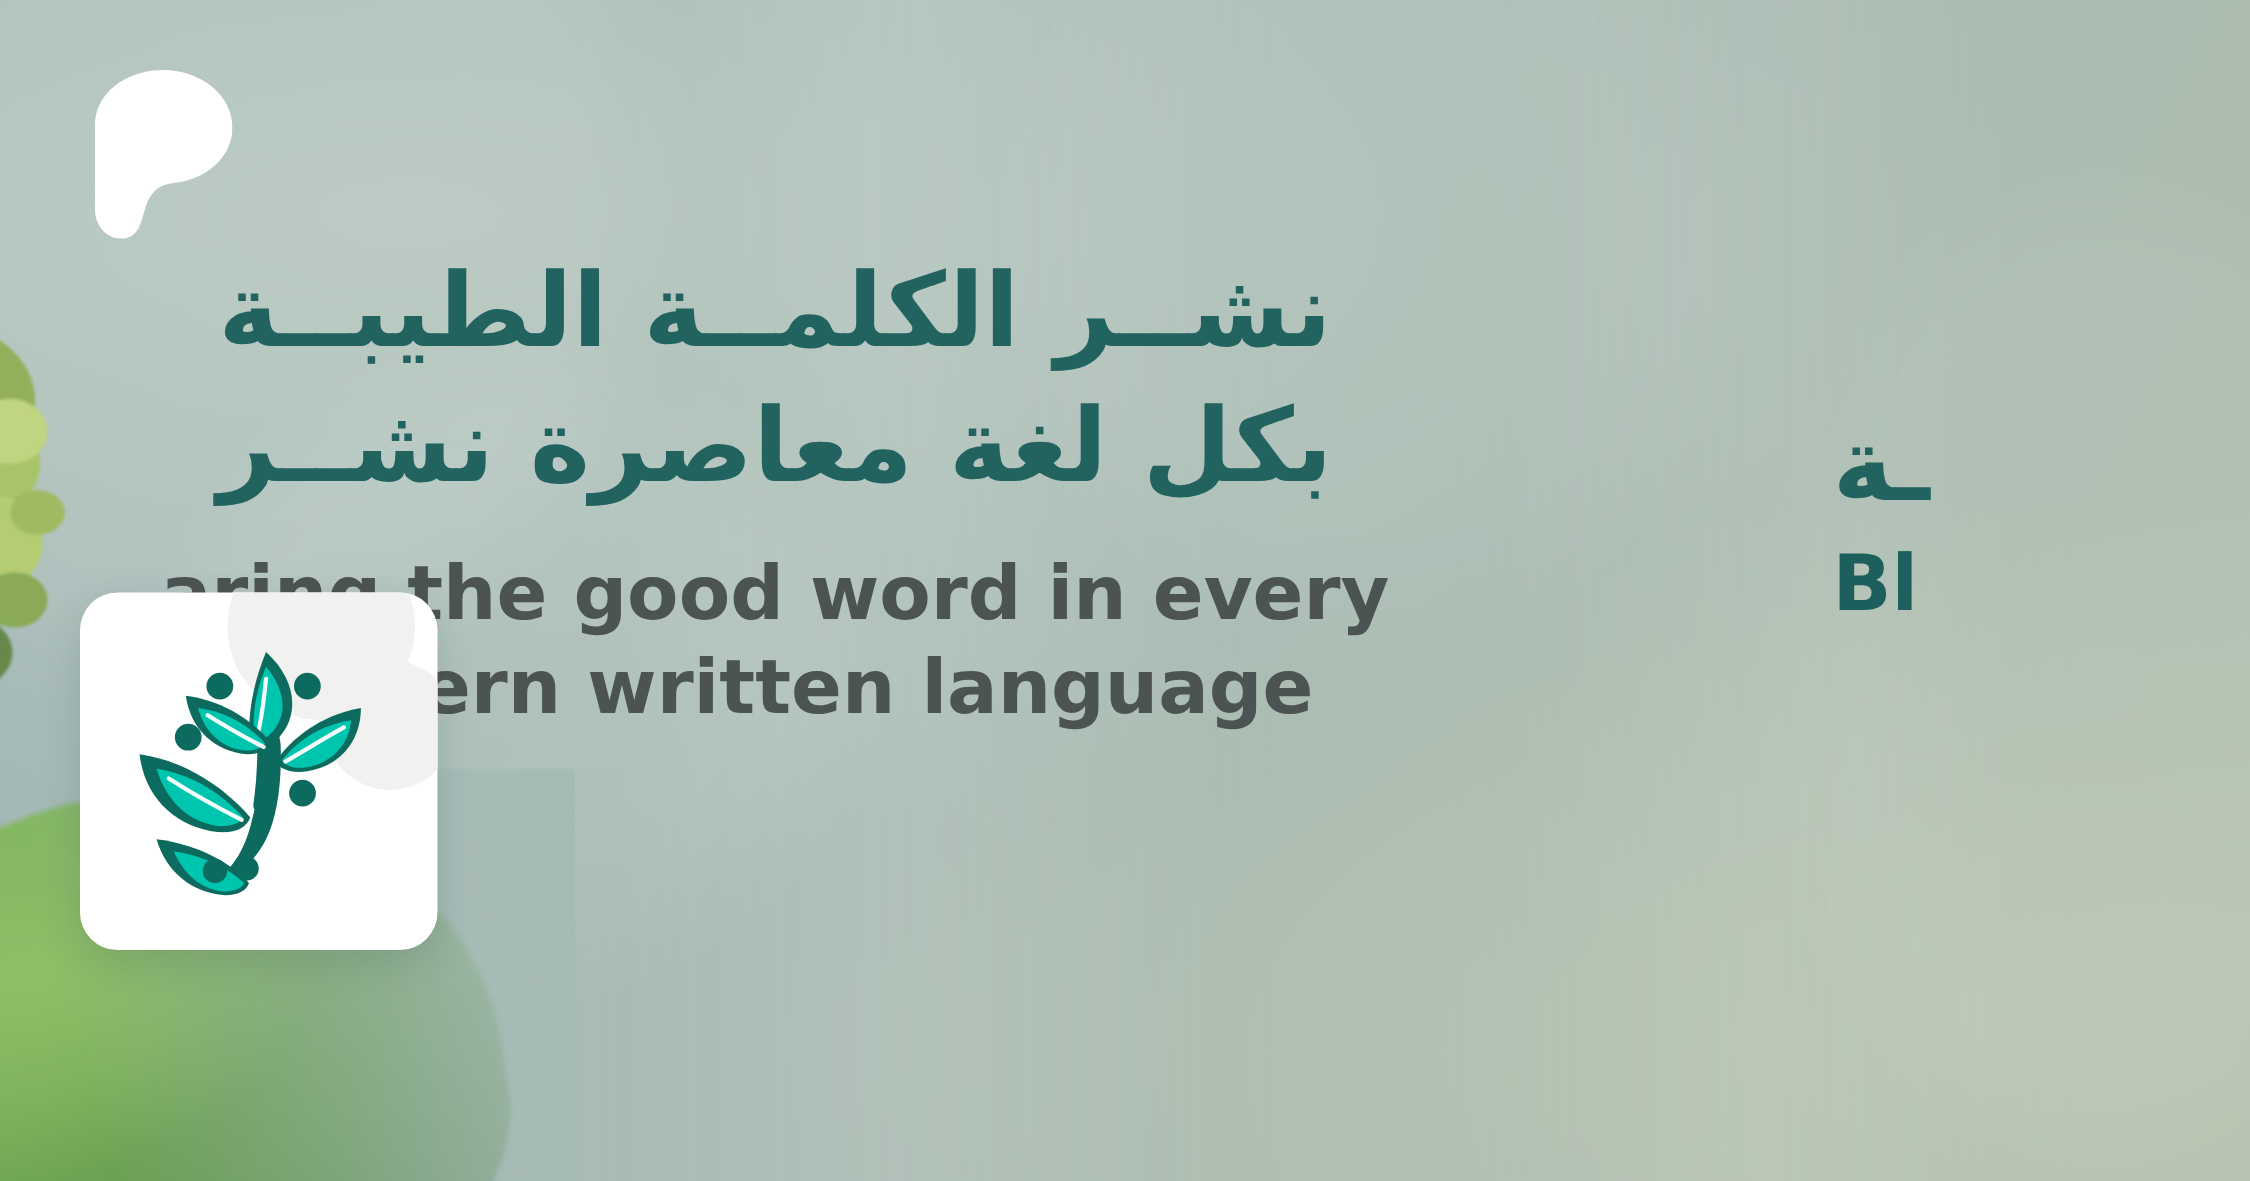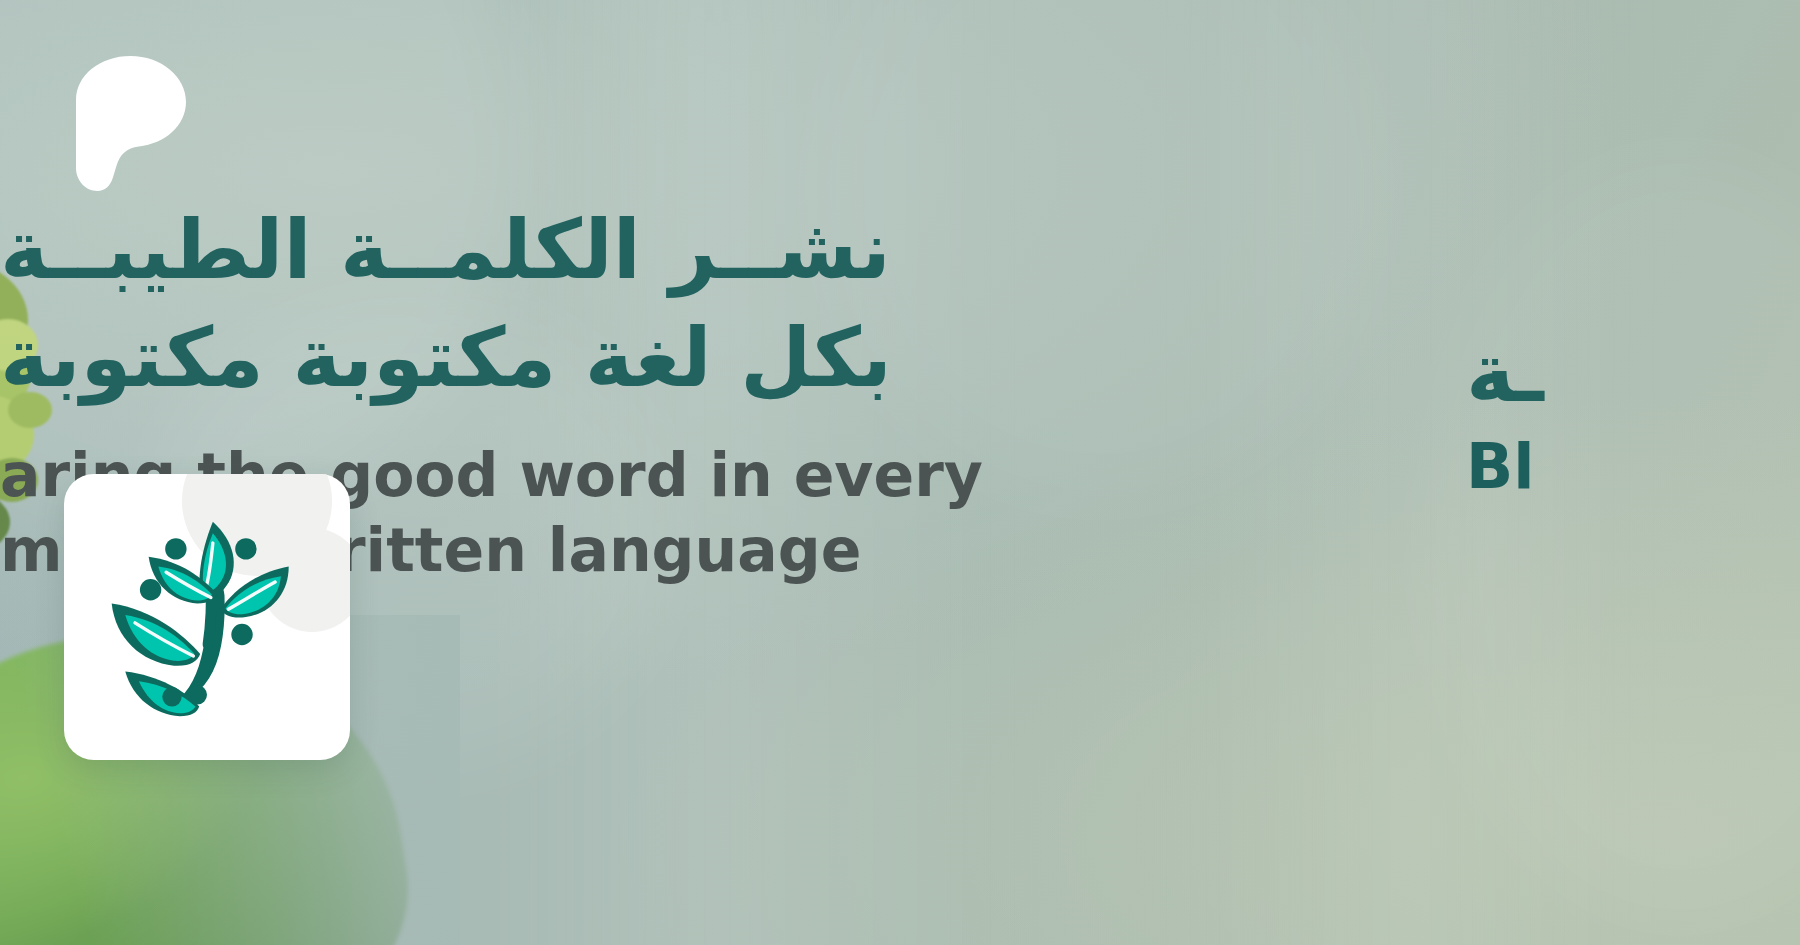--- a/index.html
+++ b/index.html
@@ -100,21 +100,21 @@
     width: 118px;
     height: 135px;
   }
 
   
   .headline {
     position: absolute;
     left: 0;
     top: 196px;
     width: 1240px;
-    text-align: left;
+    text-align: center;
   }
   .ar-line {
     direction: rtl;
     unicode-bidi: bidi-override;
     color: #226360;
     font-family: "DejaVu Sans", sans-serif;
     font-weight: 700;
     font-size: 82px;
     line-height: 1.32;
     letter-spacing: 0px;
@@ -217,21 +217,21 @@
   <div class="hill-fade"></div>
 
   <div class="patreon-mark">
     <svg viewBox="0 0 118 135" width="118" height="135" xmlns="http://www.w3.org/2000/svg" aria-hidden="true">
       <path d="M62.5 0C93 0 118 20.5 118 45.8c0 24.1-21.3 42-47.2 44.6-12.1 1.2-18.9 8-22.4 19.6l-3.3 11C42.4 130 36.8 135 29.5 135 17.4 135 8 124.7 8 111.8V44C8 19.2 32 0 62.5 0Z" fill="#ffffff"></path>
     </svg>
   </div>
 
   <div class="headline">
     <div class="ar-line">نشــر الكلمــة الطيبــة</div>
-    <div class="ar-line">بكل لغة مكتوبة مكتوبة</div>
+    <div class="ar-line">بكل لغة معاصرة نشــر</div>
     <div class="en-block">
       <div>aring the good word in every</div>
       <div>modern written language</div>
     </div>
   </div>
 
   <div class="edge-col">
     <div class="edge-ar">ـة</div>
     <div class="edge-en">Bl</div>
   </div>

